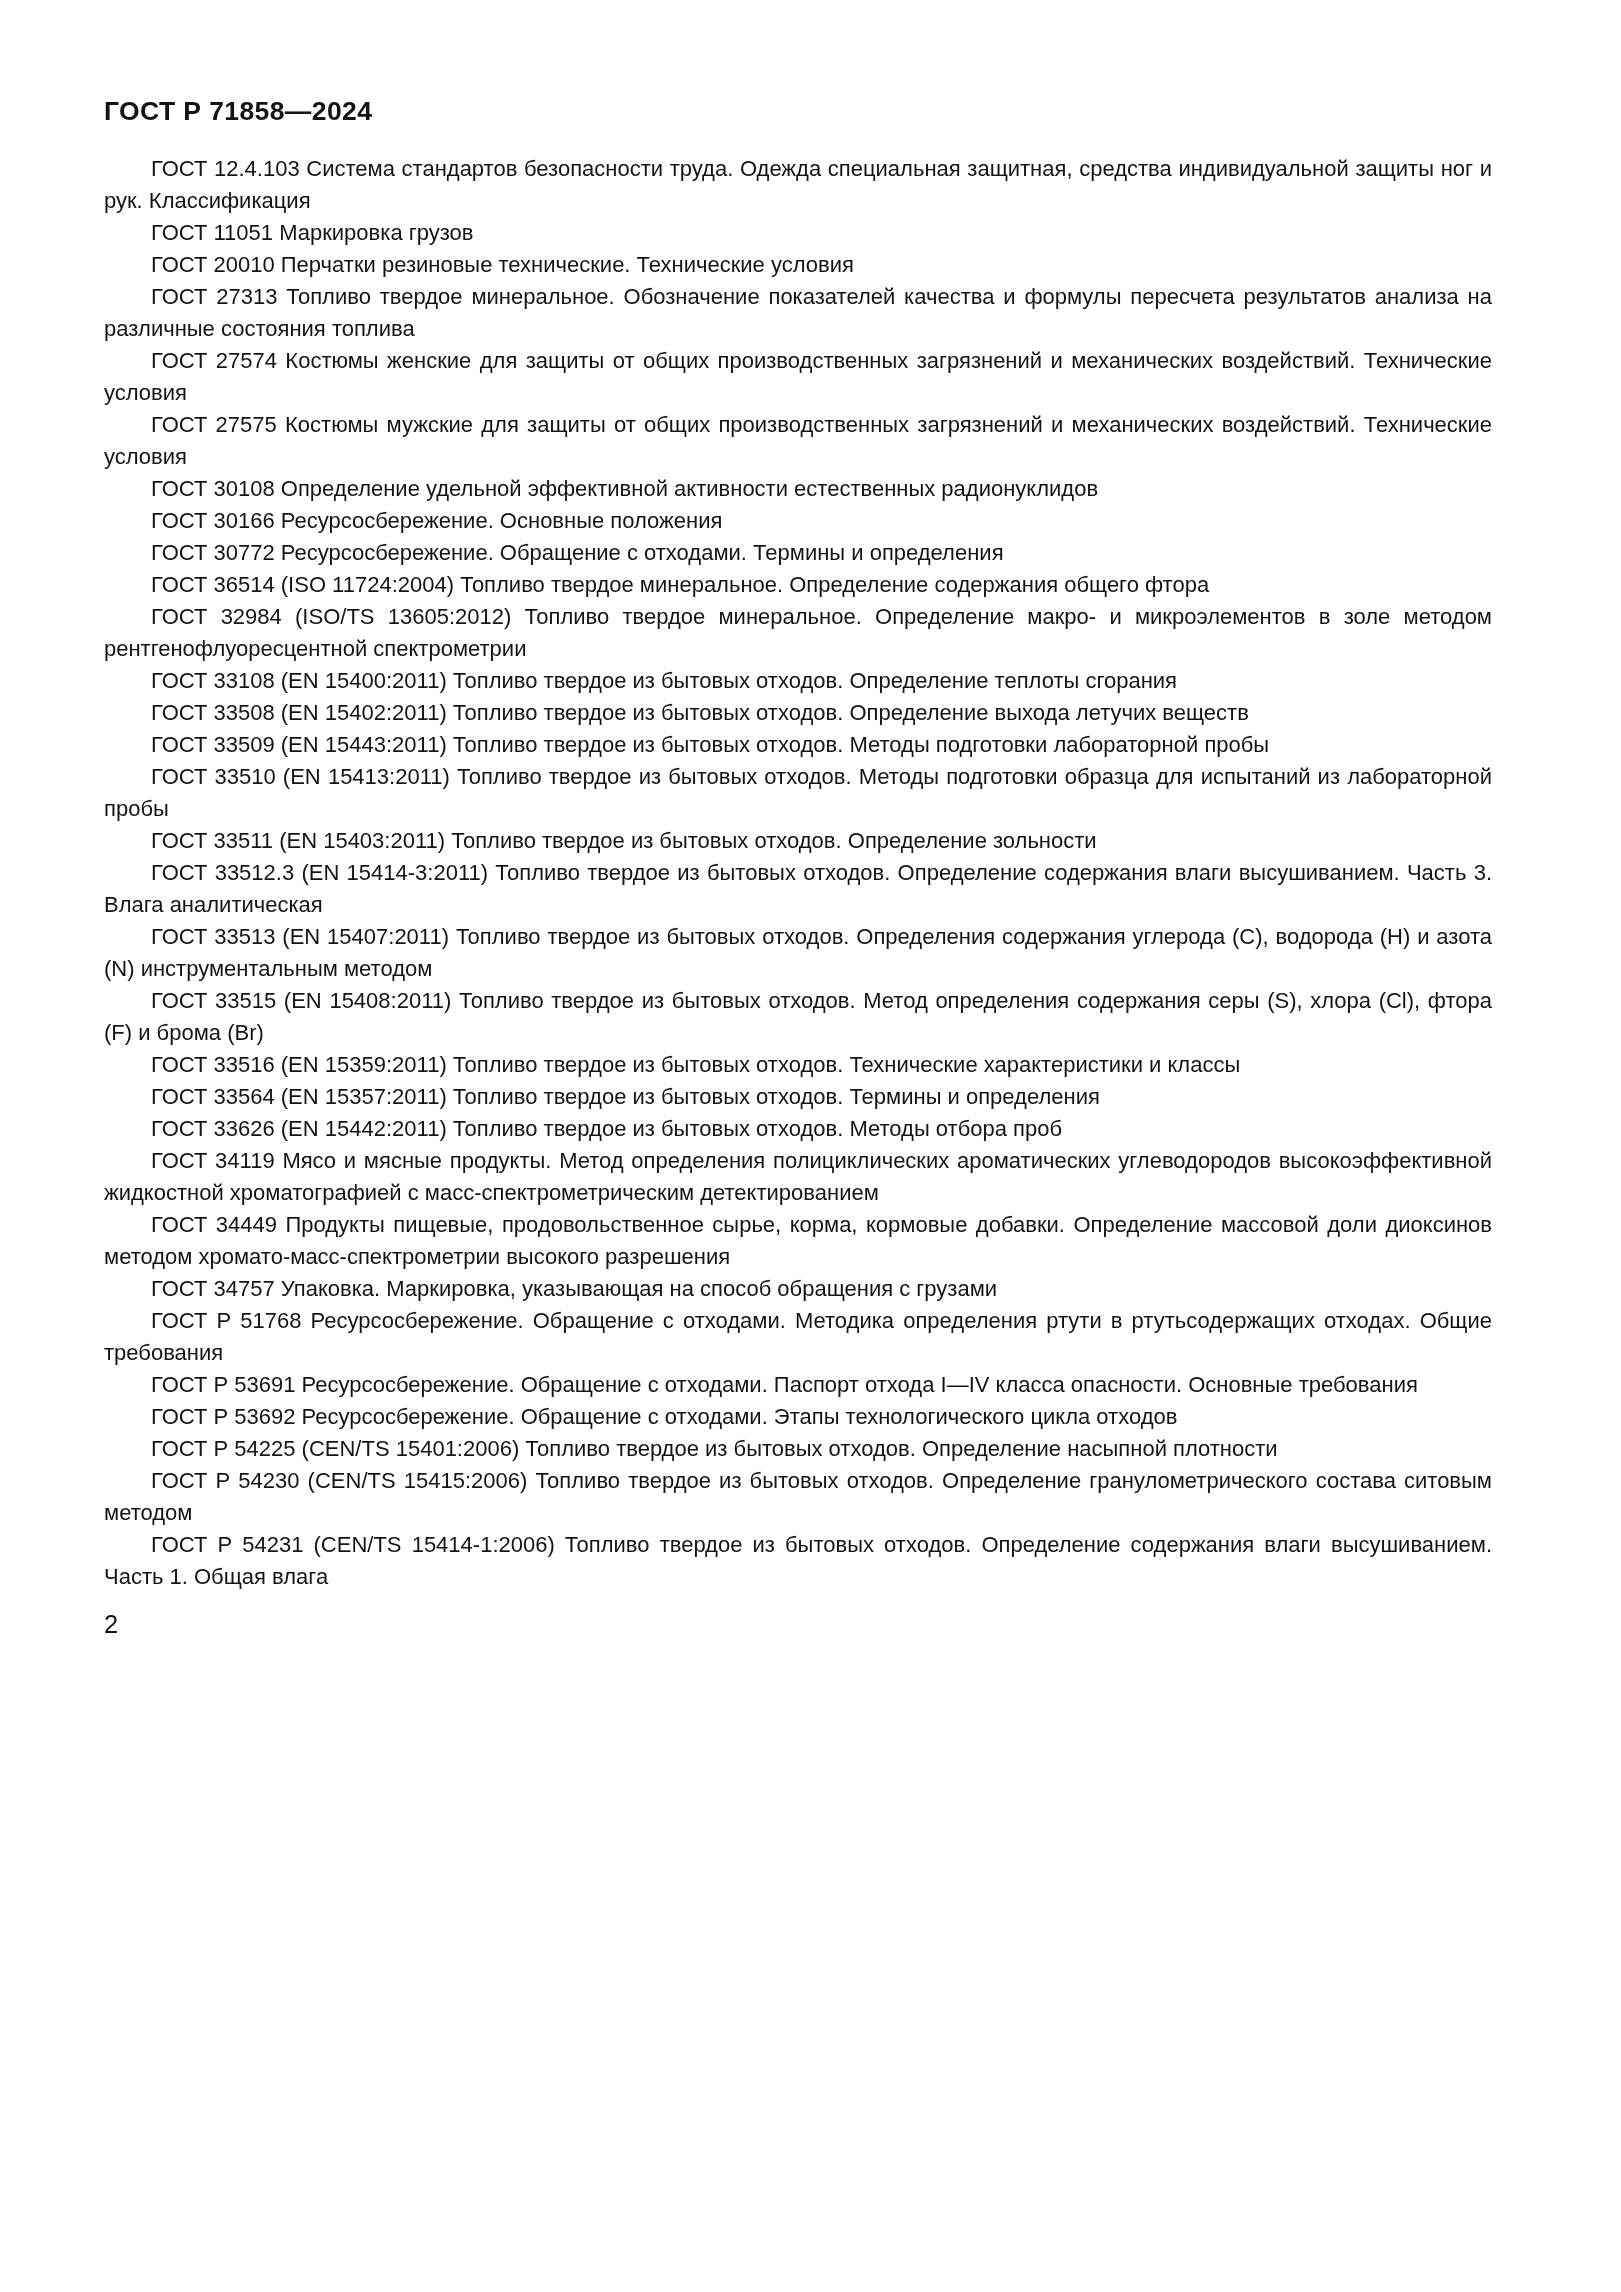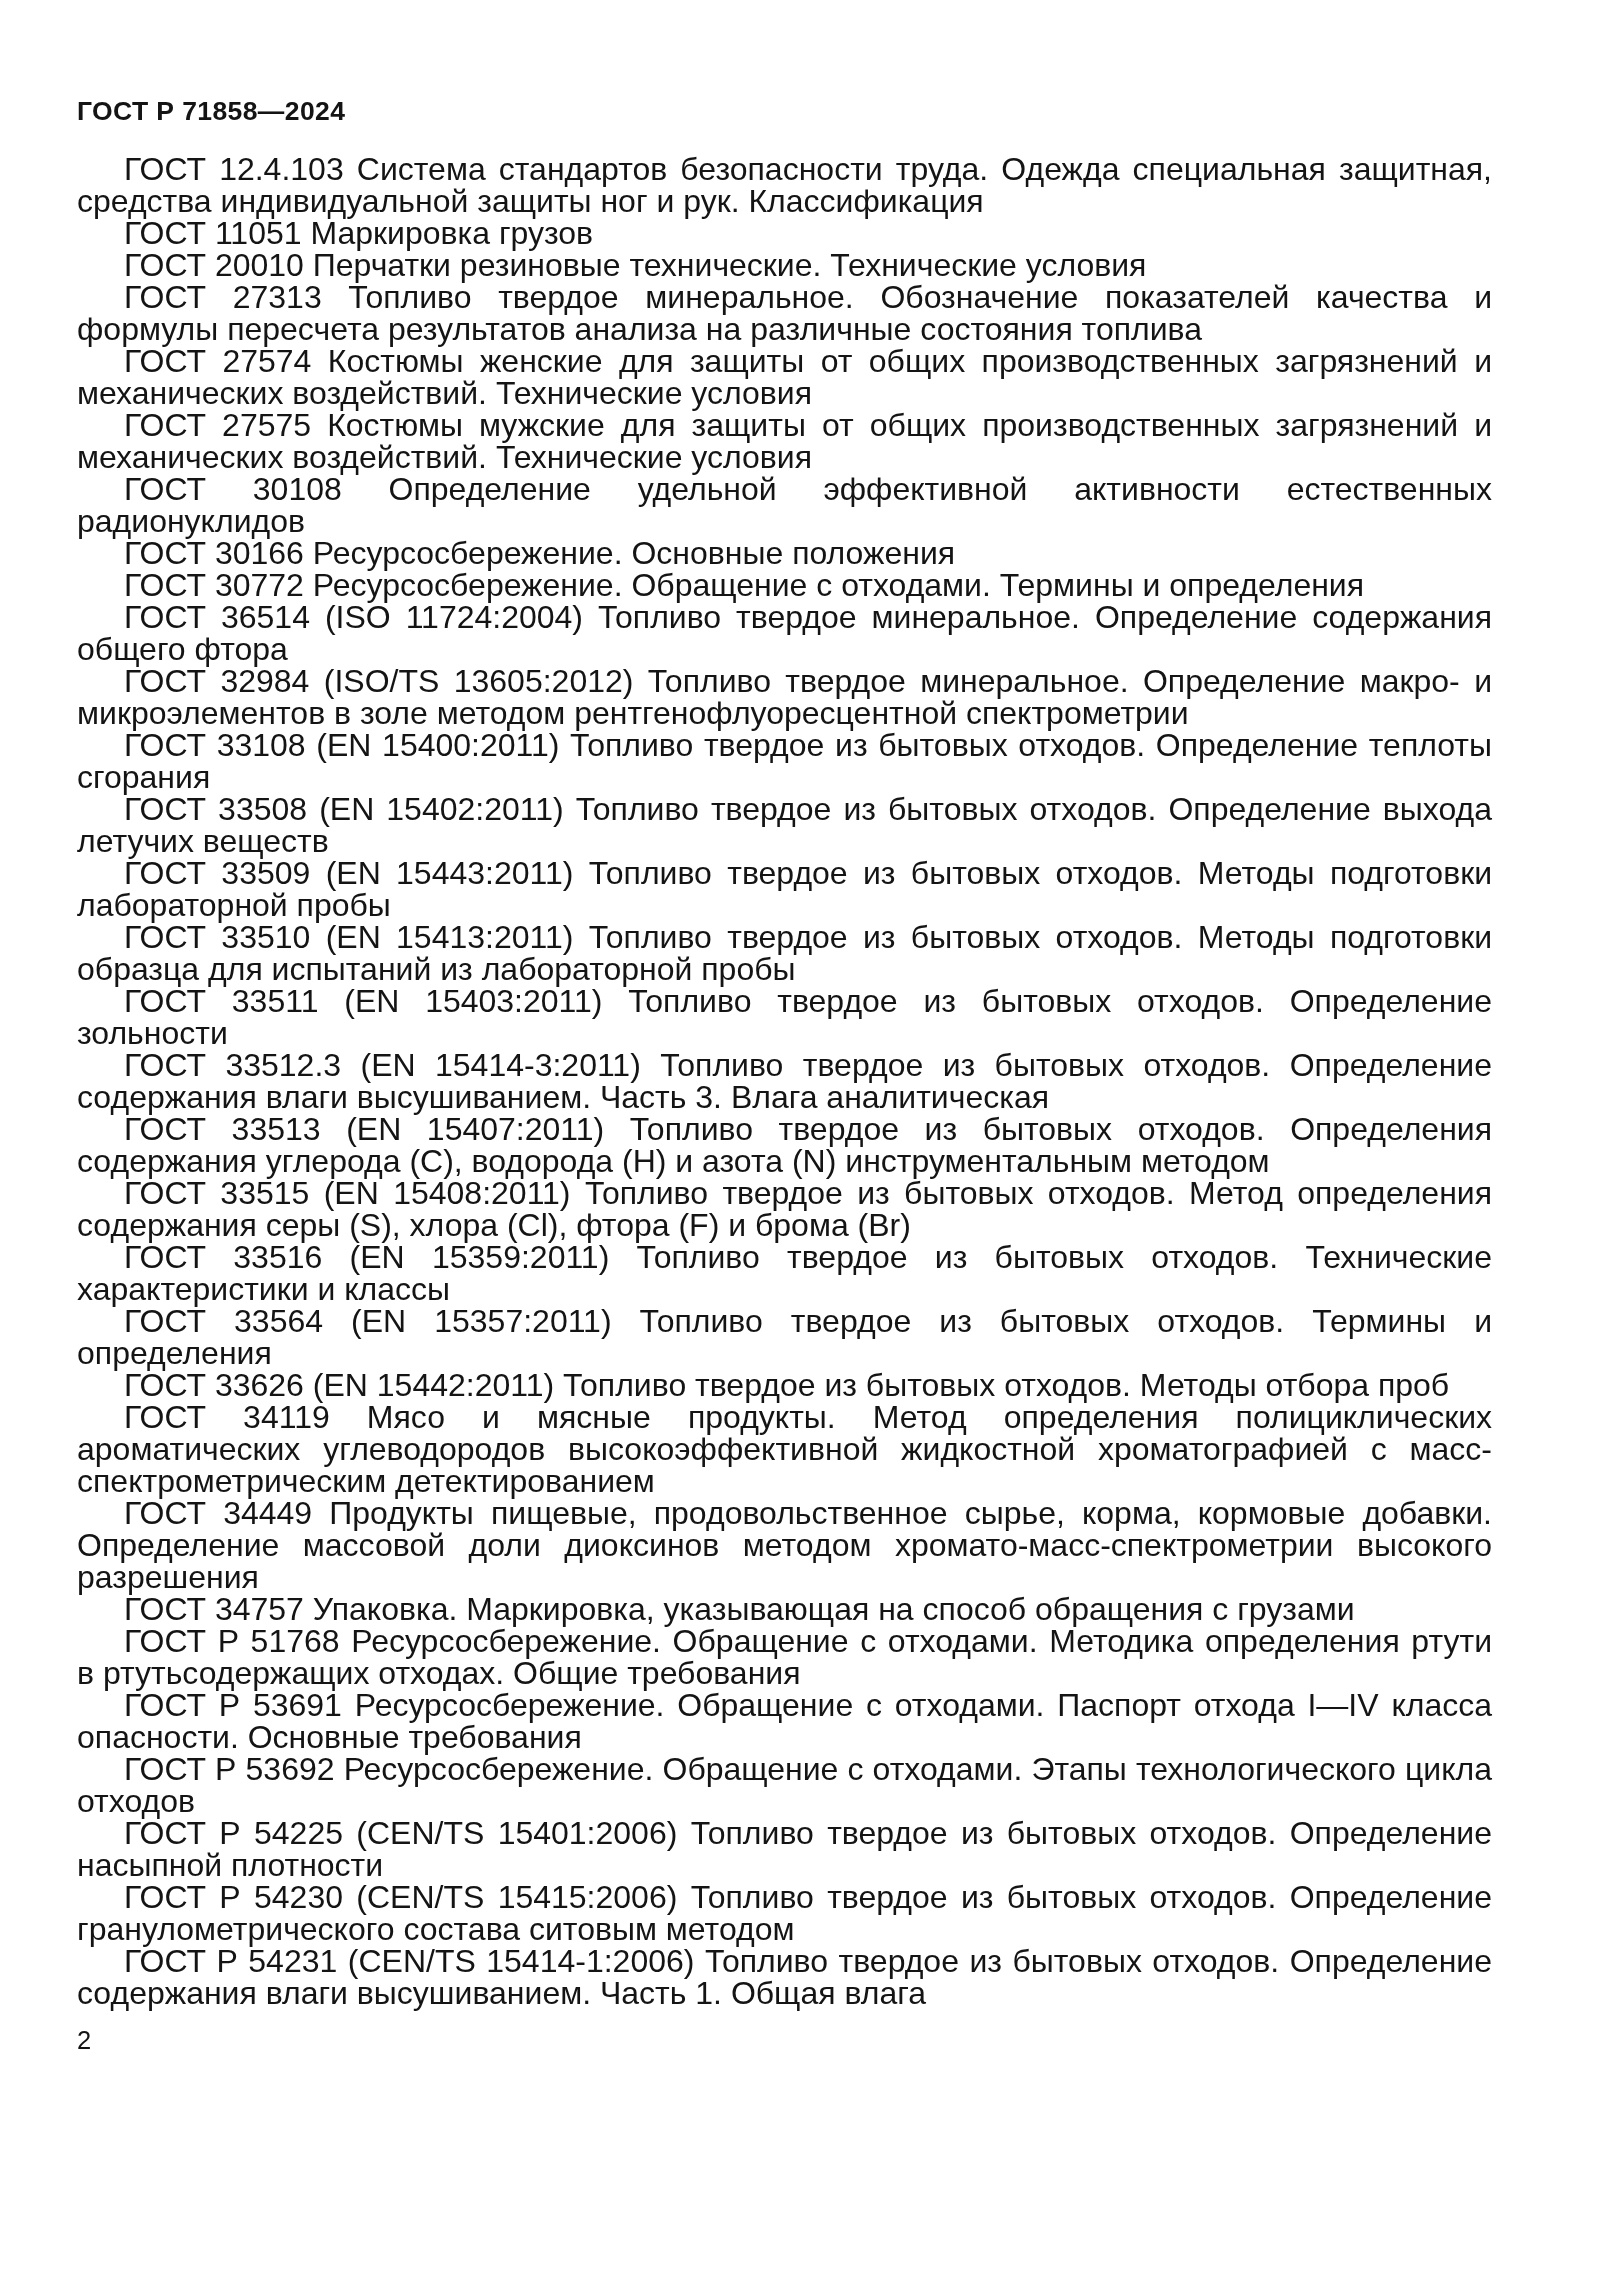--- a/index.html
+++ b/index.html
@@ -8,36 +8,36 @@
     background: #ffffff;
   }
   .page {
     position: relative;
     width: 1621px;
     height: 2293px;
     box-sizing: border-box;
     background: #ffffff;
     color: #141414;
     font-family: "Liberation Sans", sans-serif;
-    padding: 96px 129px 0 77px;
+    padding: 96px 129px 0 104px;
     overflow: hidden;
   }
   .doc-header {
     font-size: 26.5px;
     font-weight: bold;
     letter-spacing: 0.4px;
     margin: 0 0 25.5px 0;
     white-space: nowrap;
   }
   .references {
     width: 100%;
   }
   .ref {
     margin: 0;
-    font-size: 32px;
+    font-size: 22px;
     line-height: 32px;
     text-align: justify;
     text-indent: 47px;
     hyphens: manual;
     -webkit-hyphens: manual;
   }
   .page-number {
     font-size: 25.5px;
     line-height: 32px;
     margin-top: 15.7px;

